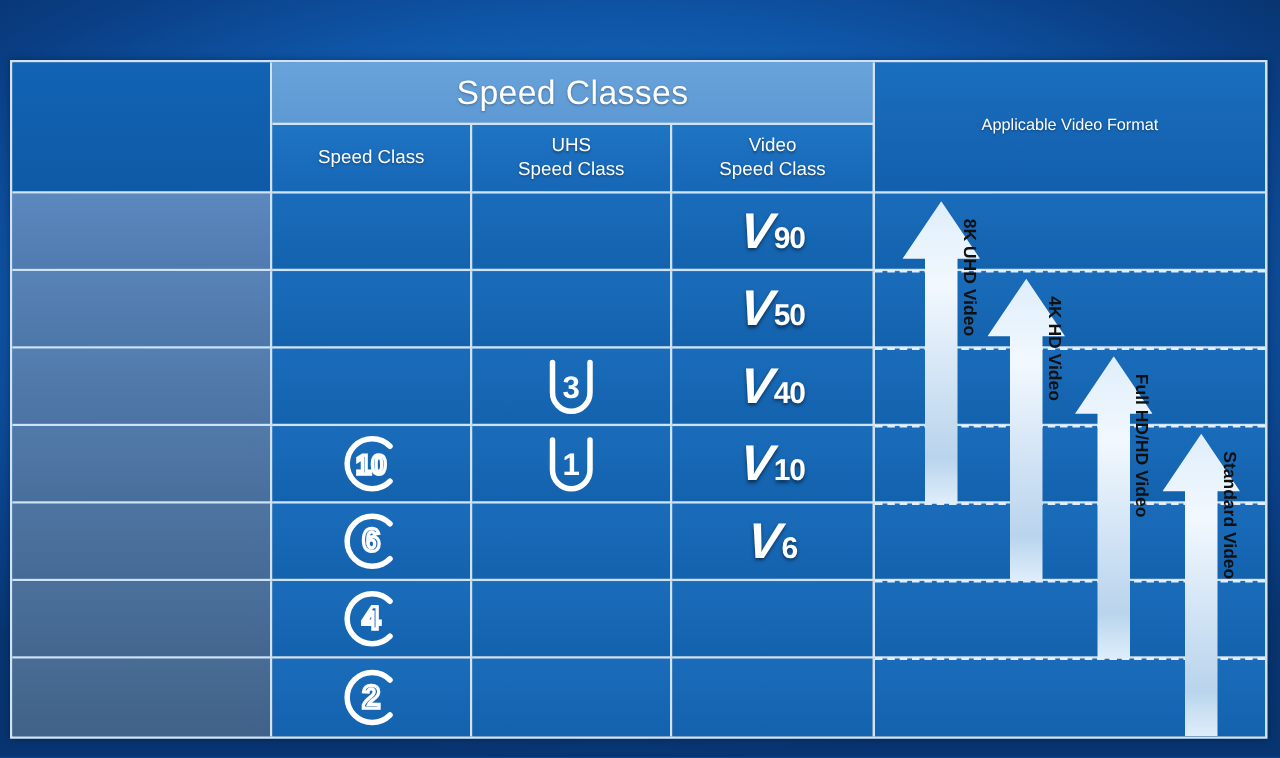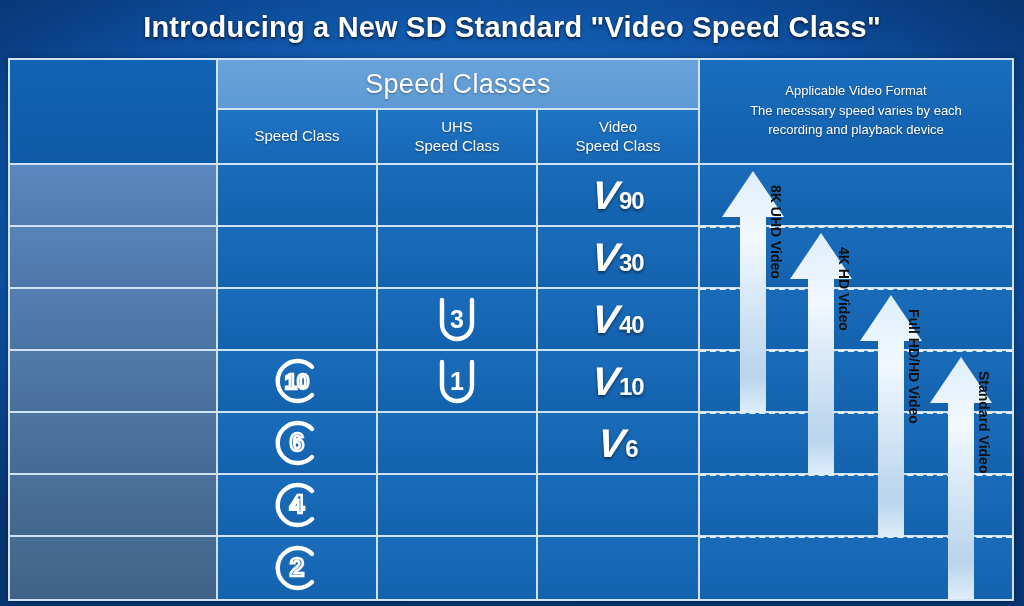--- a/index.html
+++ b/index.html
@@ -17,21 +17,21 @@
   
   .title{
     position:absolute;left:0;top:4px;width:1024px;height:46px;
     display:flex;align-items:center;justify-content:center;
     color:#ffffff;font-size:29px;font-weight:bold;letter-spacing:.2px;
     text-shadow:0 2px 3px rgba(0,0,0,.55), 0 0 2px rgba(0,0,0,.4);
     white-space:nowrap;
   }
   
   .tbl{
-    position:absolute;left:8px;top:58px;width:1006px;height:543px;
+    position:absolute;left:8px;top:48px;width:1006px;height:543px;
     border:2px solid #cfe3f5;
     box-sizing:border-box;
     box-shadow:0 0 6px rgba(0,0,0,.35);
   }
   .cell{position:absolute;box-sizing:border-box;}
   .b-r{border-right:2px solid #cfe3f5;}
   .b-b{border-bottom:2px solid #cfe3f5;}
   .ctr{display:flex;align-items:center;justify-content:center;text-align:center;}
 
   
@@ -89,21 +89,20 @@
     display:flex;align-items:flex-start;justify-content:center;
     padding-top:14px;box-sizing:border-box;
     white-space:nowrap;pointer-events:none;
   }
 </style>
 </head>
 <body>
 
 <div id="stage">
 
-  <div class="title">Introducing a New SD Standard "Video Speed Class"</div>
 
   <div class="tbl">
 
     <div class="cell hdr-blank b-r b-b"></div>
 
     <div class="cell hdr-speedclasses ctr b-r b-b">Speed Classes</div>
 
     <div class="cell hdr-sub s1 ctr b-r b-b">
       <span>Speed Class</span>
     </div>
@@ -117,24 +116,20 @@
 
     <div class="cell hdr-sub s3 ctr b-r b-b">
       <div>
         <div>Video</div>
         <div>Speed Class</div>
       </div>
     </div>
 
     <div class="cell hdr-avf b-b">
       <div class="t1">Applicable Video Format</div>
-      <div class="t2">
-        <div>The necessary speed varies by each</div>
-        <div>recording and playback device</div>
-      </div>
     </div>
 
     <div id="body-rows">
         <div class="cell rowlabel ctr b-r b-b" style="top:105px;height:62px;
              background:linear-gradient(180deg,rgb(91,136,190) 0%,rgb(80,123,176) 100%);">
              <span></span>
            </div>
         <div class="cell csc ctr bodycell b-r b-b" style="top:105px;height:62px;"></div>
         <div class="cell cuhs ctr bodycell b-r b-b" style="top:105px;height:62px;"></div>
         <div class="cell cvsc ctr bodycell b-r b-b" style="top:105px;height:62px;">
@@ -146,21 +141,21 @@
         <div class="cell cfmt bodycell b-b" style="top:105px;height:62px;"></div>
         <div class="cell rowlabel ctr b-r b-b" style="top:167px;height:62px;
              background:linear-gradient(180deg,rgb(88,131,183) 0%,rgb(77,119,169) 100%);">
              <span></span>
            </div>
         <div class="cell csc ctr bodycell b-r b-b" style="top:167px;height:62px;"></div>
         <div class="cell cuhs ctr bodycell b-r b-b" style="top:167px;height:62px;"></div>
         <div class="cell cvsc ctr bodycell b-r b-b" style="top:167px;height:62px;">
           <div class="vglyph">
             <span class="v">V</span>
-            <span class="n">30</span>
+            <span class="n">50</span>
           </div>
         </div>
         <div class="cell cfmt bodycell b-b" style="top:167px;height:62px;"></div>
         <div class="cell rowlabel ctr b-r b-b" style="top:229px;height:62px;
              background:linear-gradient(180deg,rgb(85,127,176) 0%,rgb(75,115,163) 100%);">
              <span></span>
            </div>
         <div class="cell csc ctr bodycell b-r b-b" style="top:229px;height:62px;"></div>
         <div class="cell cuhs ctr bodycell b-r b-b" style="top:229px;height:62px;">
           <svg class="icon" width="54" height="50" viewBox="0 0 54 50">

